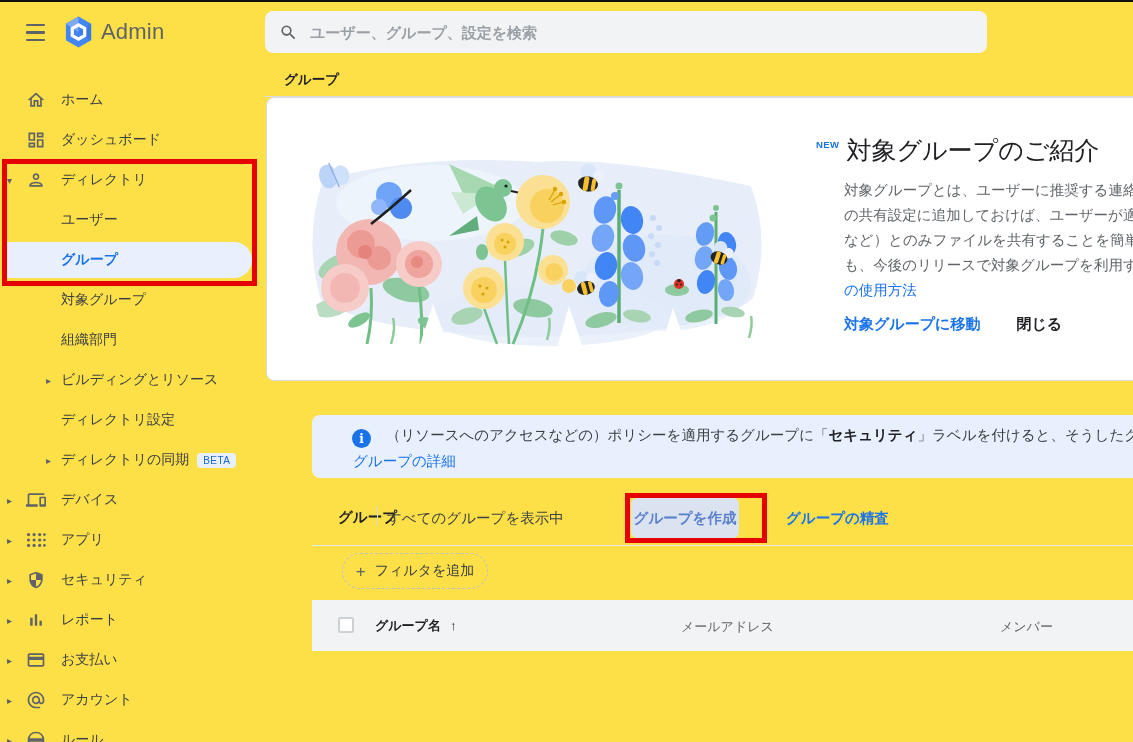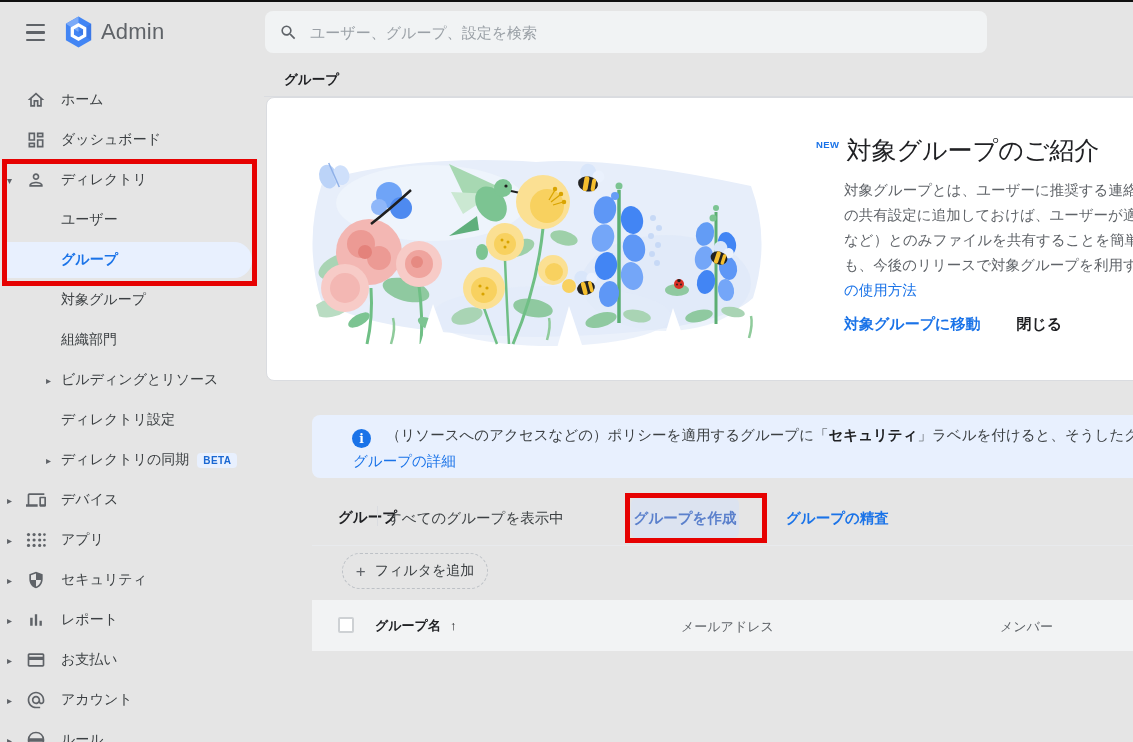--- a/index.html
+++ b/index.html
@@ -1,47 +1,47 @@
 <!DOCTYPE html>
 <html><head>
 <meta charset="utf-8">
 <style>
   * { margin:0; padding:0; box-sizing:border-box; }
   html,body { background:#fff; }
   body { font-family:"Liberation Sans","DejaVu Sans",sans-serif; color:#3c4043; }
-  .screen { position:relative; width:1133px; height:742px; background:#e5e5e5; overflow:hidden; }
+  .screen { position:relative; width:1133px; height:742px; background:#fde047; overflow:hidden; }
 
   
   .topline { position:absolute; left:0; top:0; width:1133px; height:2px; background:#101010; }
 
   
   .hamburger { position:absolute; left:26px; top:24px; width:19px; height:17px; display:flex; flex-direction:column; justify-content:space-between; cursor:pointer; }
   .hamburger span { display:block; width:19px; height:2.4px; background:#5f6368; border-radius:1px; }
   .logo { position:absolute; left:63px; top:15px; }
   .logo-text { position:absolute; left:101px; top:19px; font-size:22px; color:#5f6368; letter-spacing:.2px; }
   .searchbar { position:absolute; left:265px; top:11px; width:722px; height:42px; background:#f1f3f4; border-radius:8px; display:flex; align-items:center; padding:0 14px; gap:12px; }
-  .searchbar input { flex:1; border:none; outline:none; background:transparent; font-size:15px; color:#3c4043; font-family:inherit; }
+  .searchbar input { flex:1; border:none; outline:none; background:transparent; font-size:15px; color:#3c4043; font-family:inherit;font-weight:bold; }
   .searchbar input::placeholder { color:#9aa0a6; }
 
   
   .tab-title { position:absolute; left:284px; top:71px; font-size:13.5px; font-weight:700; color:#202124; }
   .tab-divider { position:absolute; left:264px; top:96px; width:869px; height:1px; background:#dadce0; }
 
   
   .sidebar { position:absolute; left:0; top:80px; width:264px; }
   .nav-item { position:relative; height:40px; cursor:pointer; }
   .nav-arrow { position:absolute; left:7px; top:50%; transform:translateY(-50%); font-size:10px; color:#5f6368; }
   .nav-arrow.child { left:46px; }
   .nav-icon { position:absolute; left:26px; top:50%; transform:translateY(-50%); width:20px; height:20px; }
   .nav-icon svg { display:block; width:20px; height:20px; fill:#5f6368; }
   .nav-label { position:absolute; left:61px; top:50%; transform:translateY(-50%); font-size:14px; color:#3c4043; white-space:nowrap; display:flex; align-items:center; gap:8px; }
   .nav-item.selected .nav-label { color:#1a73e8; font-weight:700; }
   .pill { position:absolute; left:5px; top:2px; width:247px; height:36px; background:#e8f0fe; border-radius:0 18px 18px 0; }
   .pill ~ .nav-label, .pill ~ .nav-icon { z-index:1; }
-  .beta { display:inline-block; background:#e8f0fe; color:#1967d2; font-size:10px; font-weight:700; letter-spacing:.4px; padding:2px 6px; border-radius:4px; }
+  .beta { display:inline-block; background:#e8f0fe; color:#1967d2; font-size:10px; font-weight:400; letter-spacing:.4px; padding:2px 6px; border-radius:4px; }
 
   
   .promo-card { position:absolute; left:266px; top:97px; width:1000px; height:284px; background:#fff; border:1px solid #dadce0; border-radius:8px; }
   .illustration { position:absolute; left:34px; top:50px; }
   .promo-head { position:absolute; left:549px; top:36px; display:flex; align-items:flex-start; gap:7px; }
   .new-badge { color:#1a73e8; font-size:9.5px; font-weight:700; letter-spacing:.4px; margin-top:5px; }
   .promo-title { font-size:25px; color:#202124; white-space:nowrap; }
   .promo-body { position:absolute; left:577px; top:80px; font-size:14.5px; line-height:25px; color:#5f6368; }
   .promo-body div { white-space:nowrap; }
   .inline-link { color:#1a73e8; cursor:pointer; }

